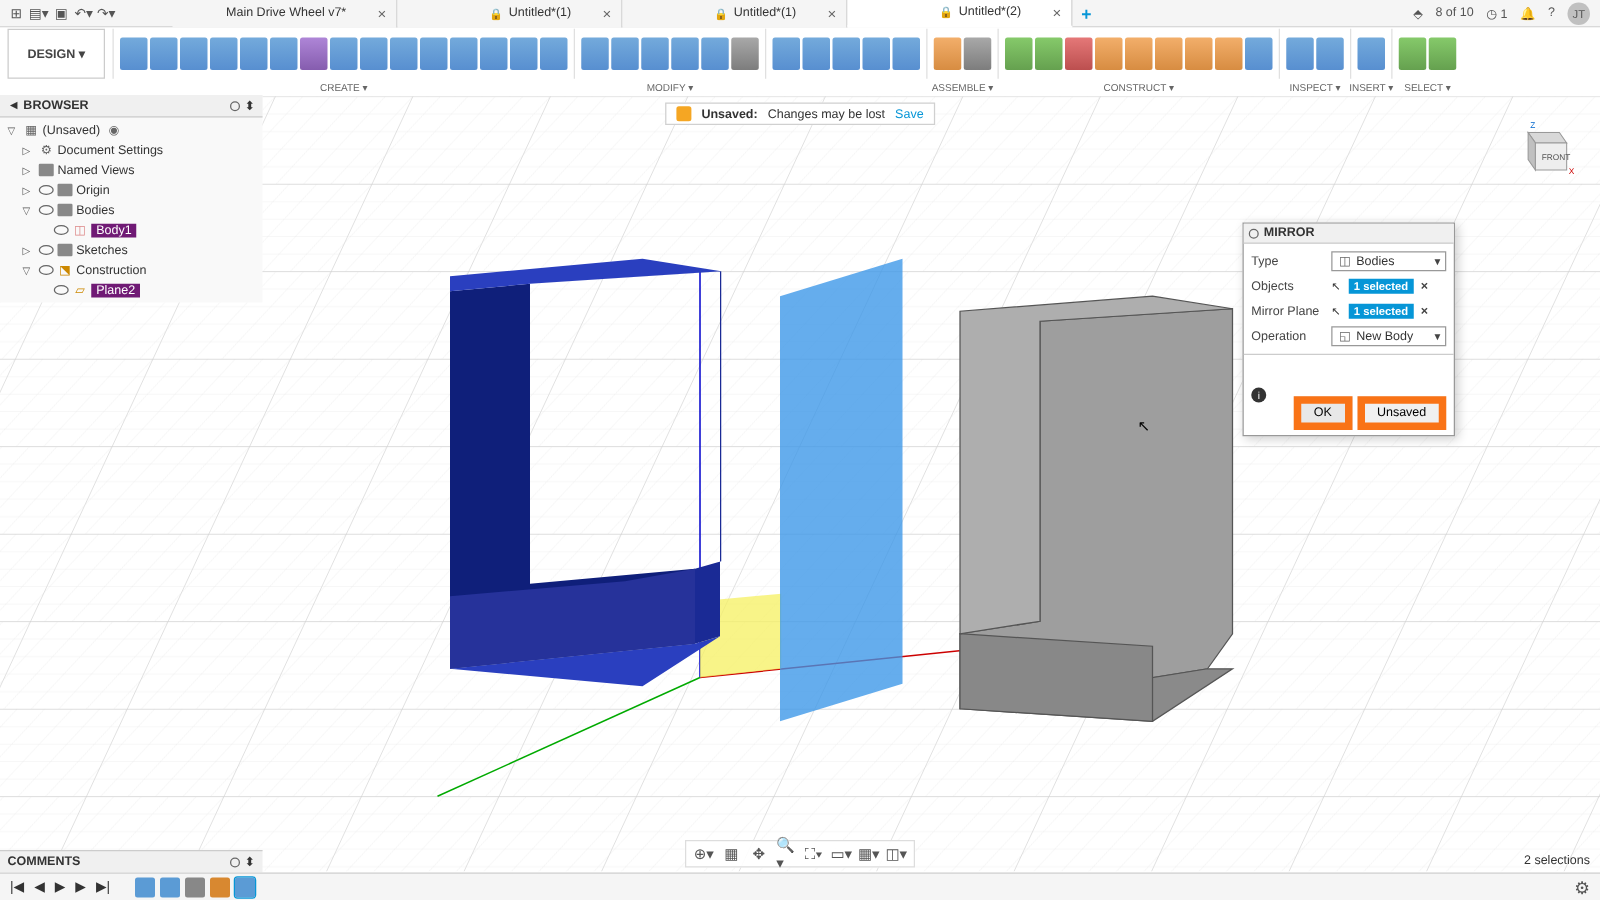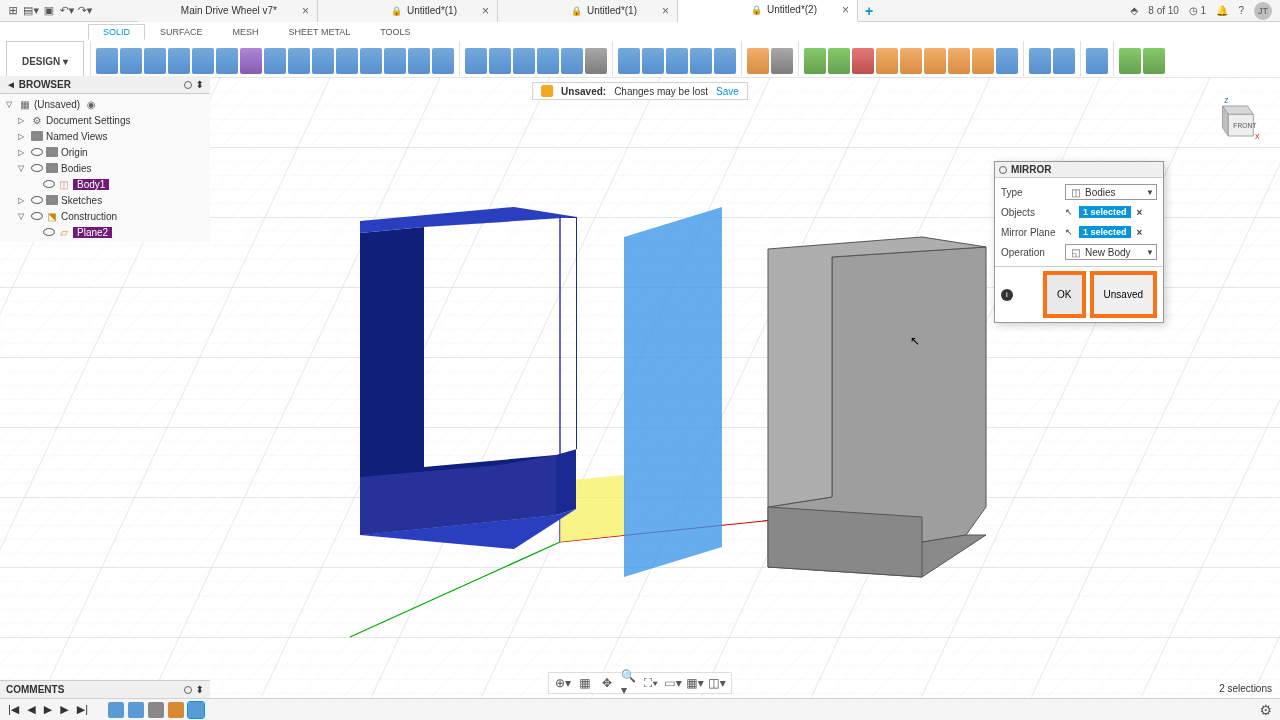--- a/index.html
+++ b/index.html
@@ -52,34 +52,34 @@
 .tree-ic { width:12px; height:12px; color:#666; font-size:10px; display:flex; align-items:center; justify-content:center; }
 .folder-ic { width:12px; height:10px; background:#888; border-radius:1px; }
 .eye-ic { width:12px; height:8px; border:1px solid #666; border-radius:50%; }
 
 
 .canvas { position:absolute; top:76px; left:0; right:0; bottom:22px; background:#fff; overflow:hidden; }
 .grid-svg { position:absolute; inset:0; width:100%; height:100%; }
 .viewcube { position:absolute; top:20px; right:20px; width:50px; height:50px; }
 
 
-.mirror-dlg { position:absolute; top:161px; right:116px; width:170px; background:#fff; border:1px solid #999; box-shadow:2px 2px 8px rgba(0,0,0,0.2); z-index:10; font-size:10px; }
+.mirror-dlg { position:absolute; top:178px; right:116px; width:170px; background:#fff; border:1px solid #999; box-shadow:2px 2px 8px rgba(0,0,0,0.2); z-index:10; font-size:10px; }
 .mirror-hdr { height:16px; background:#f0f0f0; border-bottom:1px solid #ccc; display:flex; align-items:center; padding:0 4px; }
 .mirror-hdr .bullet { width:8px; height:8px; border:1px solid #666; border-radius:50%; margin-right:4px; }
 .mirror-body { padding:4px 6px; }
 .mrow { display:flex; align-items:center; height:20px; gap:4px; }
 .mrow label { width:60px; color:#444; }
 .mrow .sel-field { flex:1; border:1px solid #999; height:16px; display:flex; align-items:center; padding:0 4px; gap:3px; position:relative; }
 .sel-field .dd-arrow { position:absolute; right:2px; font-size:8px; color:#444; }
 .sel-badge { background:#0696d7; color:#fff; padding:1px 4px; font-size:9px;font-weight:bold; }
 .sel-x { color:#444; padding:0 2px; font-weight:bold; }
 .cursor-ic { width:10px; height:10px; font-size:9px; }
 .mirror-ftr { border-top:1px solid #ccc; padding:4px 6px; display:flex; justify-content:flex-end; gap:4px; align-items:center; }
 .mirror-ftr .info-ic { margin-right:auto; width:12px; height:12px; background:#333; color:#fff; border-radius:50%; display:flex; align-items:center; justify-content:center; font-size:8px; }
-.dlg-btn { border:4px solid #f97316; background:#f0f0f0; padding:14px 10px; font-size:10px; }
+.dlg-btn { border:6px solid #f97316; background:#f0f0f0; padding:2px 10px; font-size:10px;margin-top:29px; }
 .dlg-btn.primary { background:#e8e8e8; }
 
 
 .comments-bar { position:absolute; left:0; bottom:22px; height:18px; width:210px; background:#f0f0f0; border-top:1px solid #ccc; display:flex; align-items:center; padding:0 6px; }
 .comments-bar .bullet { width:8px; height:8px; border:1px solid #666; border-radius:50%; margin-left:auto; }
 
 
 .statusbar { position:absolute; bottom:0; left:0; right:0; height:22px; background:#f5f5f5; border-top:1px solid #d0d0d0; display:flex; align-items:center; padding:0 8px; }
 .playback { display:flex; gap:8px; font-size:11px; color:#333; }
 .timeline-icons { display:flex; gap:4px; margin-left:20px; }
@@ -132,27 +132,20 @@
     <span>◷ 1</span>
     <span>🔔</span>
     <span>?</span>
     <div class="avatar-circle">
         <span>JT</span>
       </div>
   </div>
 </div>
 
 <div class="ribbon-wrap">
-  <div class="ribbon-tabs">
-    <div class="rib-tab active">SOLID</div>
-    <div class="rib-tab">SURFACE</div>
-    <div class="rib-tab">MESH</div>
-    <div class="rib-tab">SHEET METAL</div>
-    <div class="rib-tab">TOOLS</div>
-  </div>
   <div class="ribbon-body">
     <div class="design-btn">DESIGN ▾</div>
     <div class="tool-group">
       <div class="tool-btn"></div>
       <div class="tool-btn"></div>
       <div class="tool-btn"></div>
       <div class="tool-btn"></div>
       <div class="tool-btn"></div>
       <div class="tool-btn"></div>
       <div class="tool-btn purple"></div>

